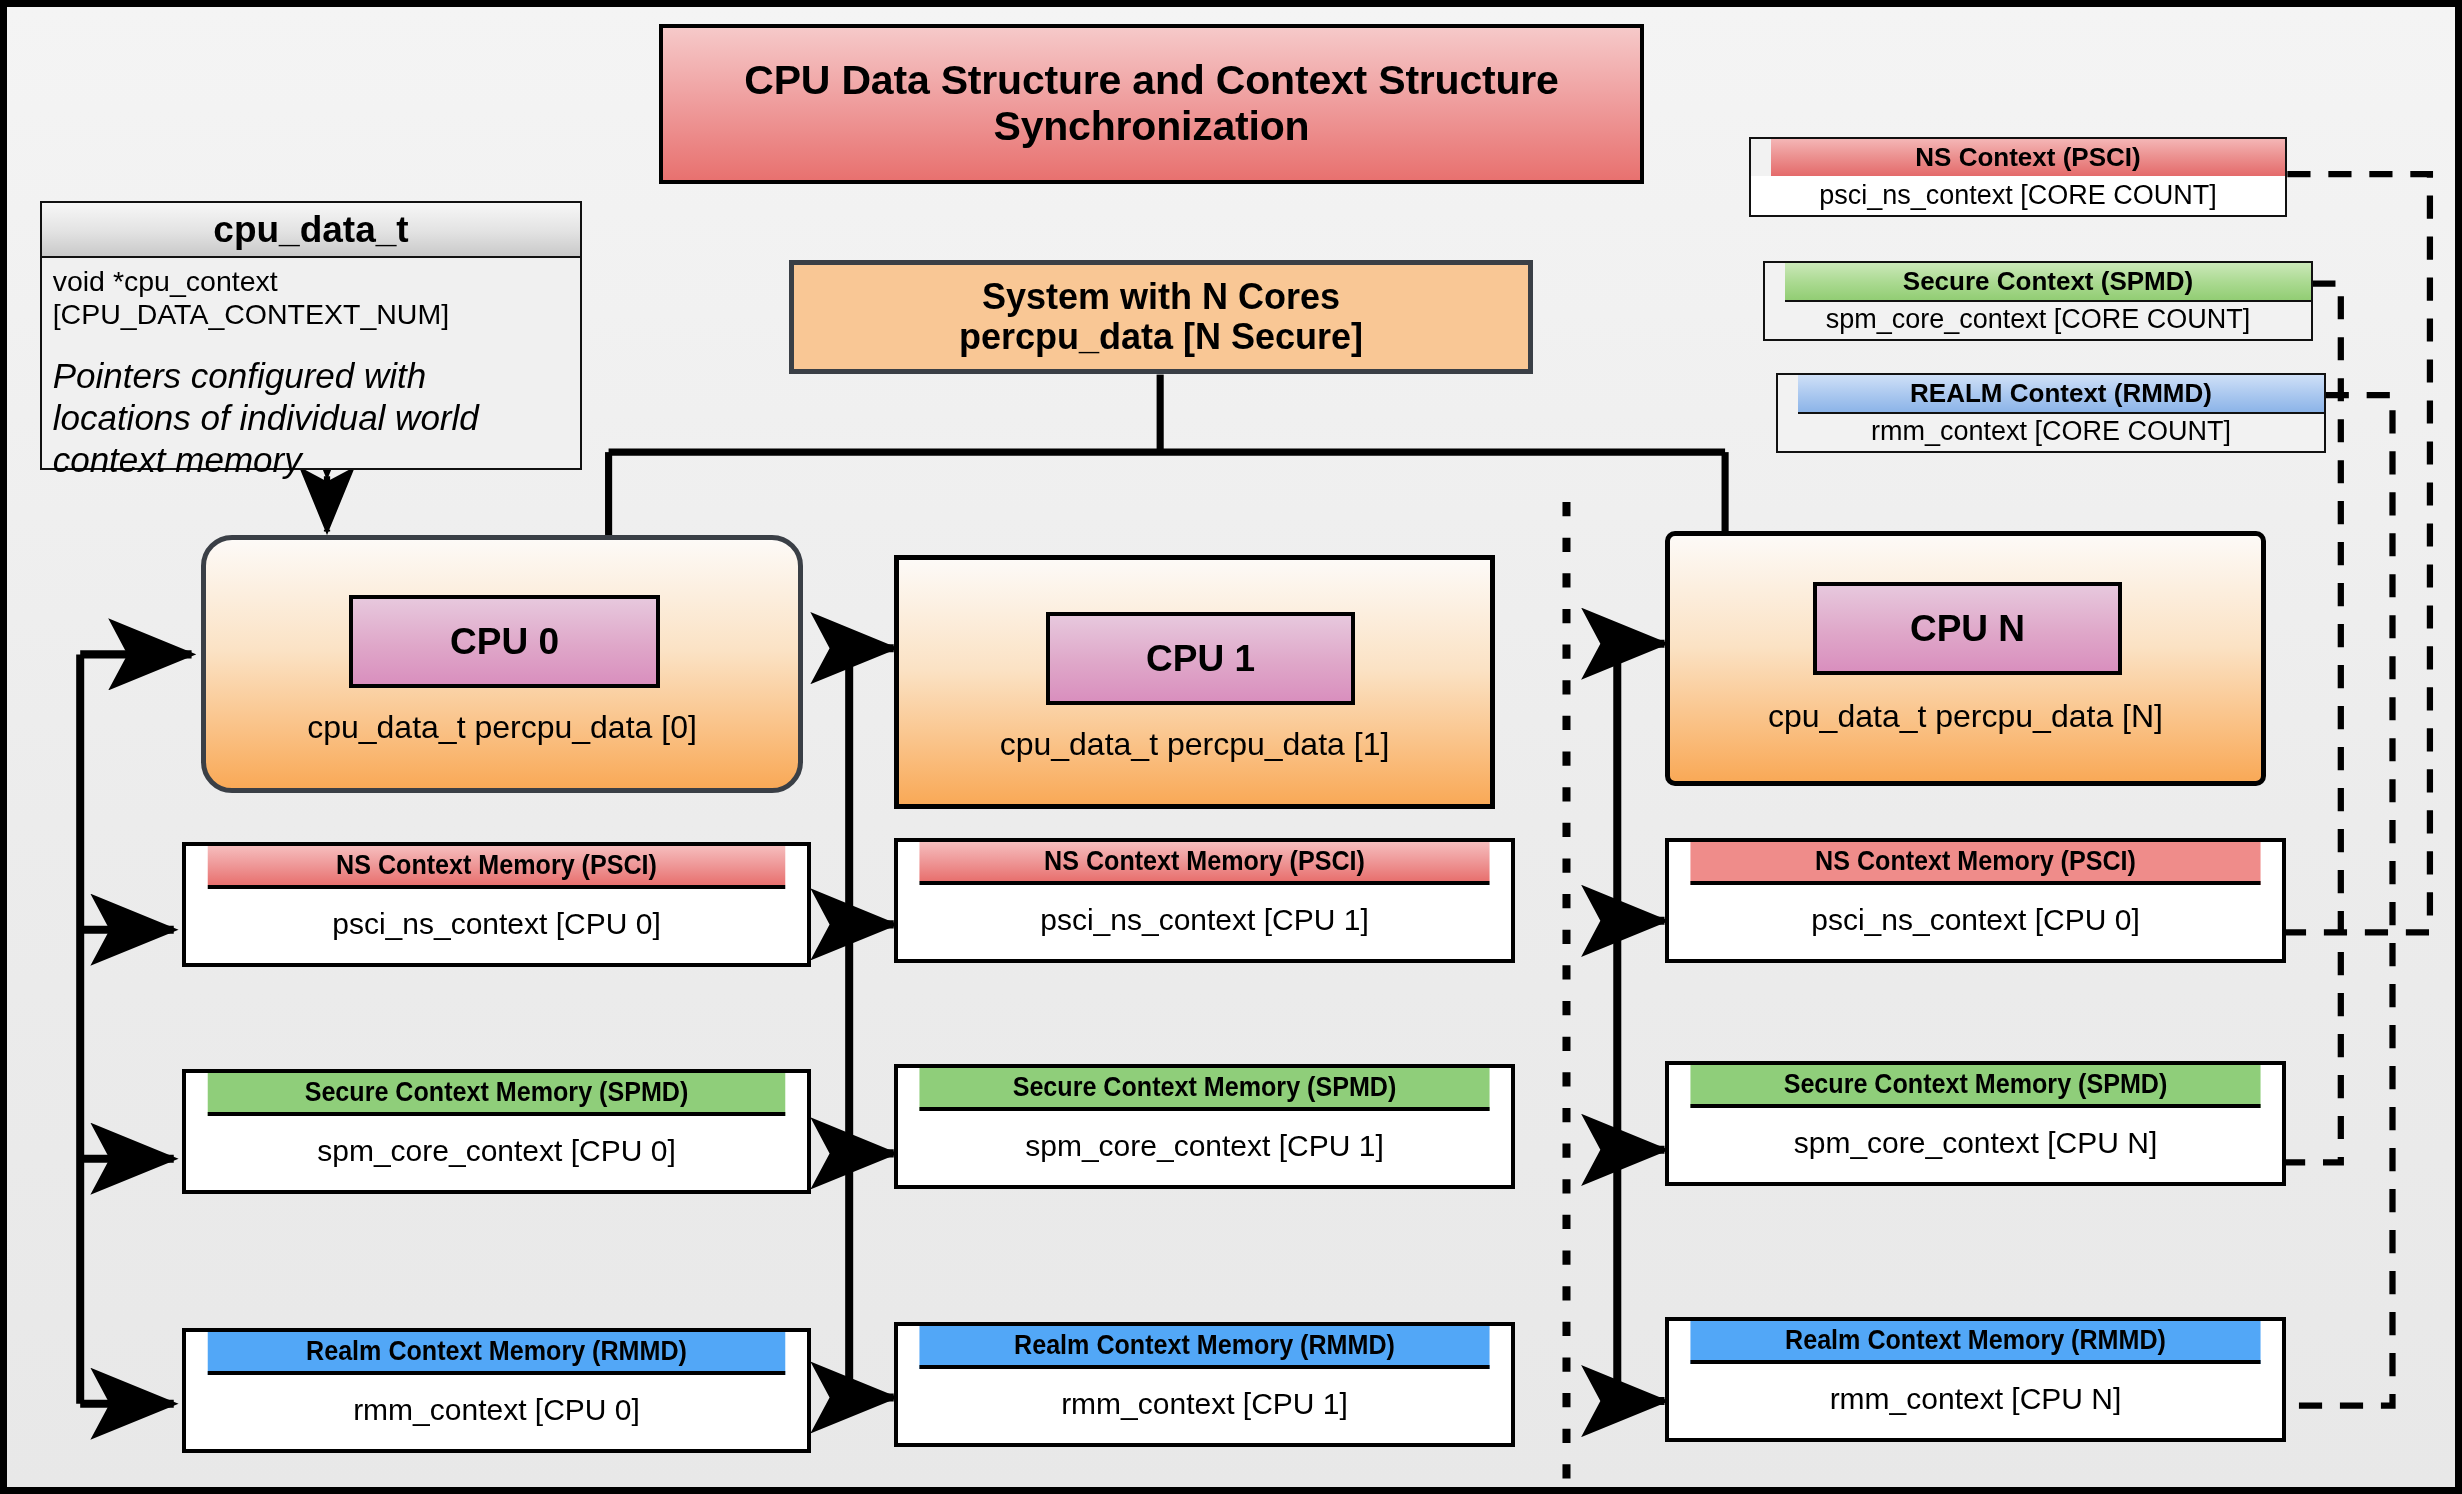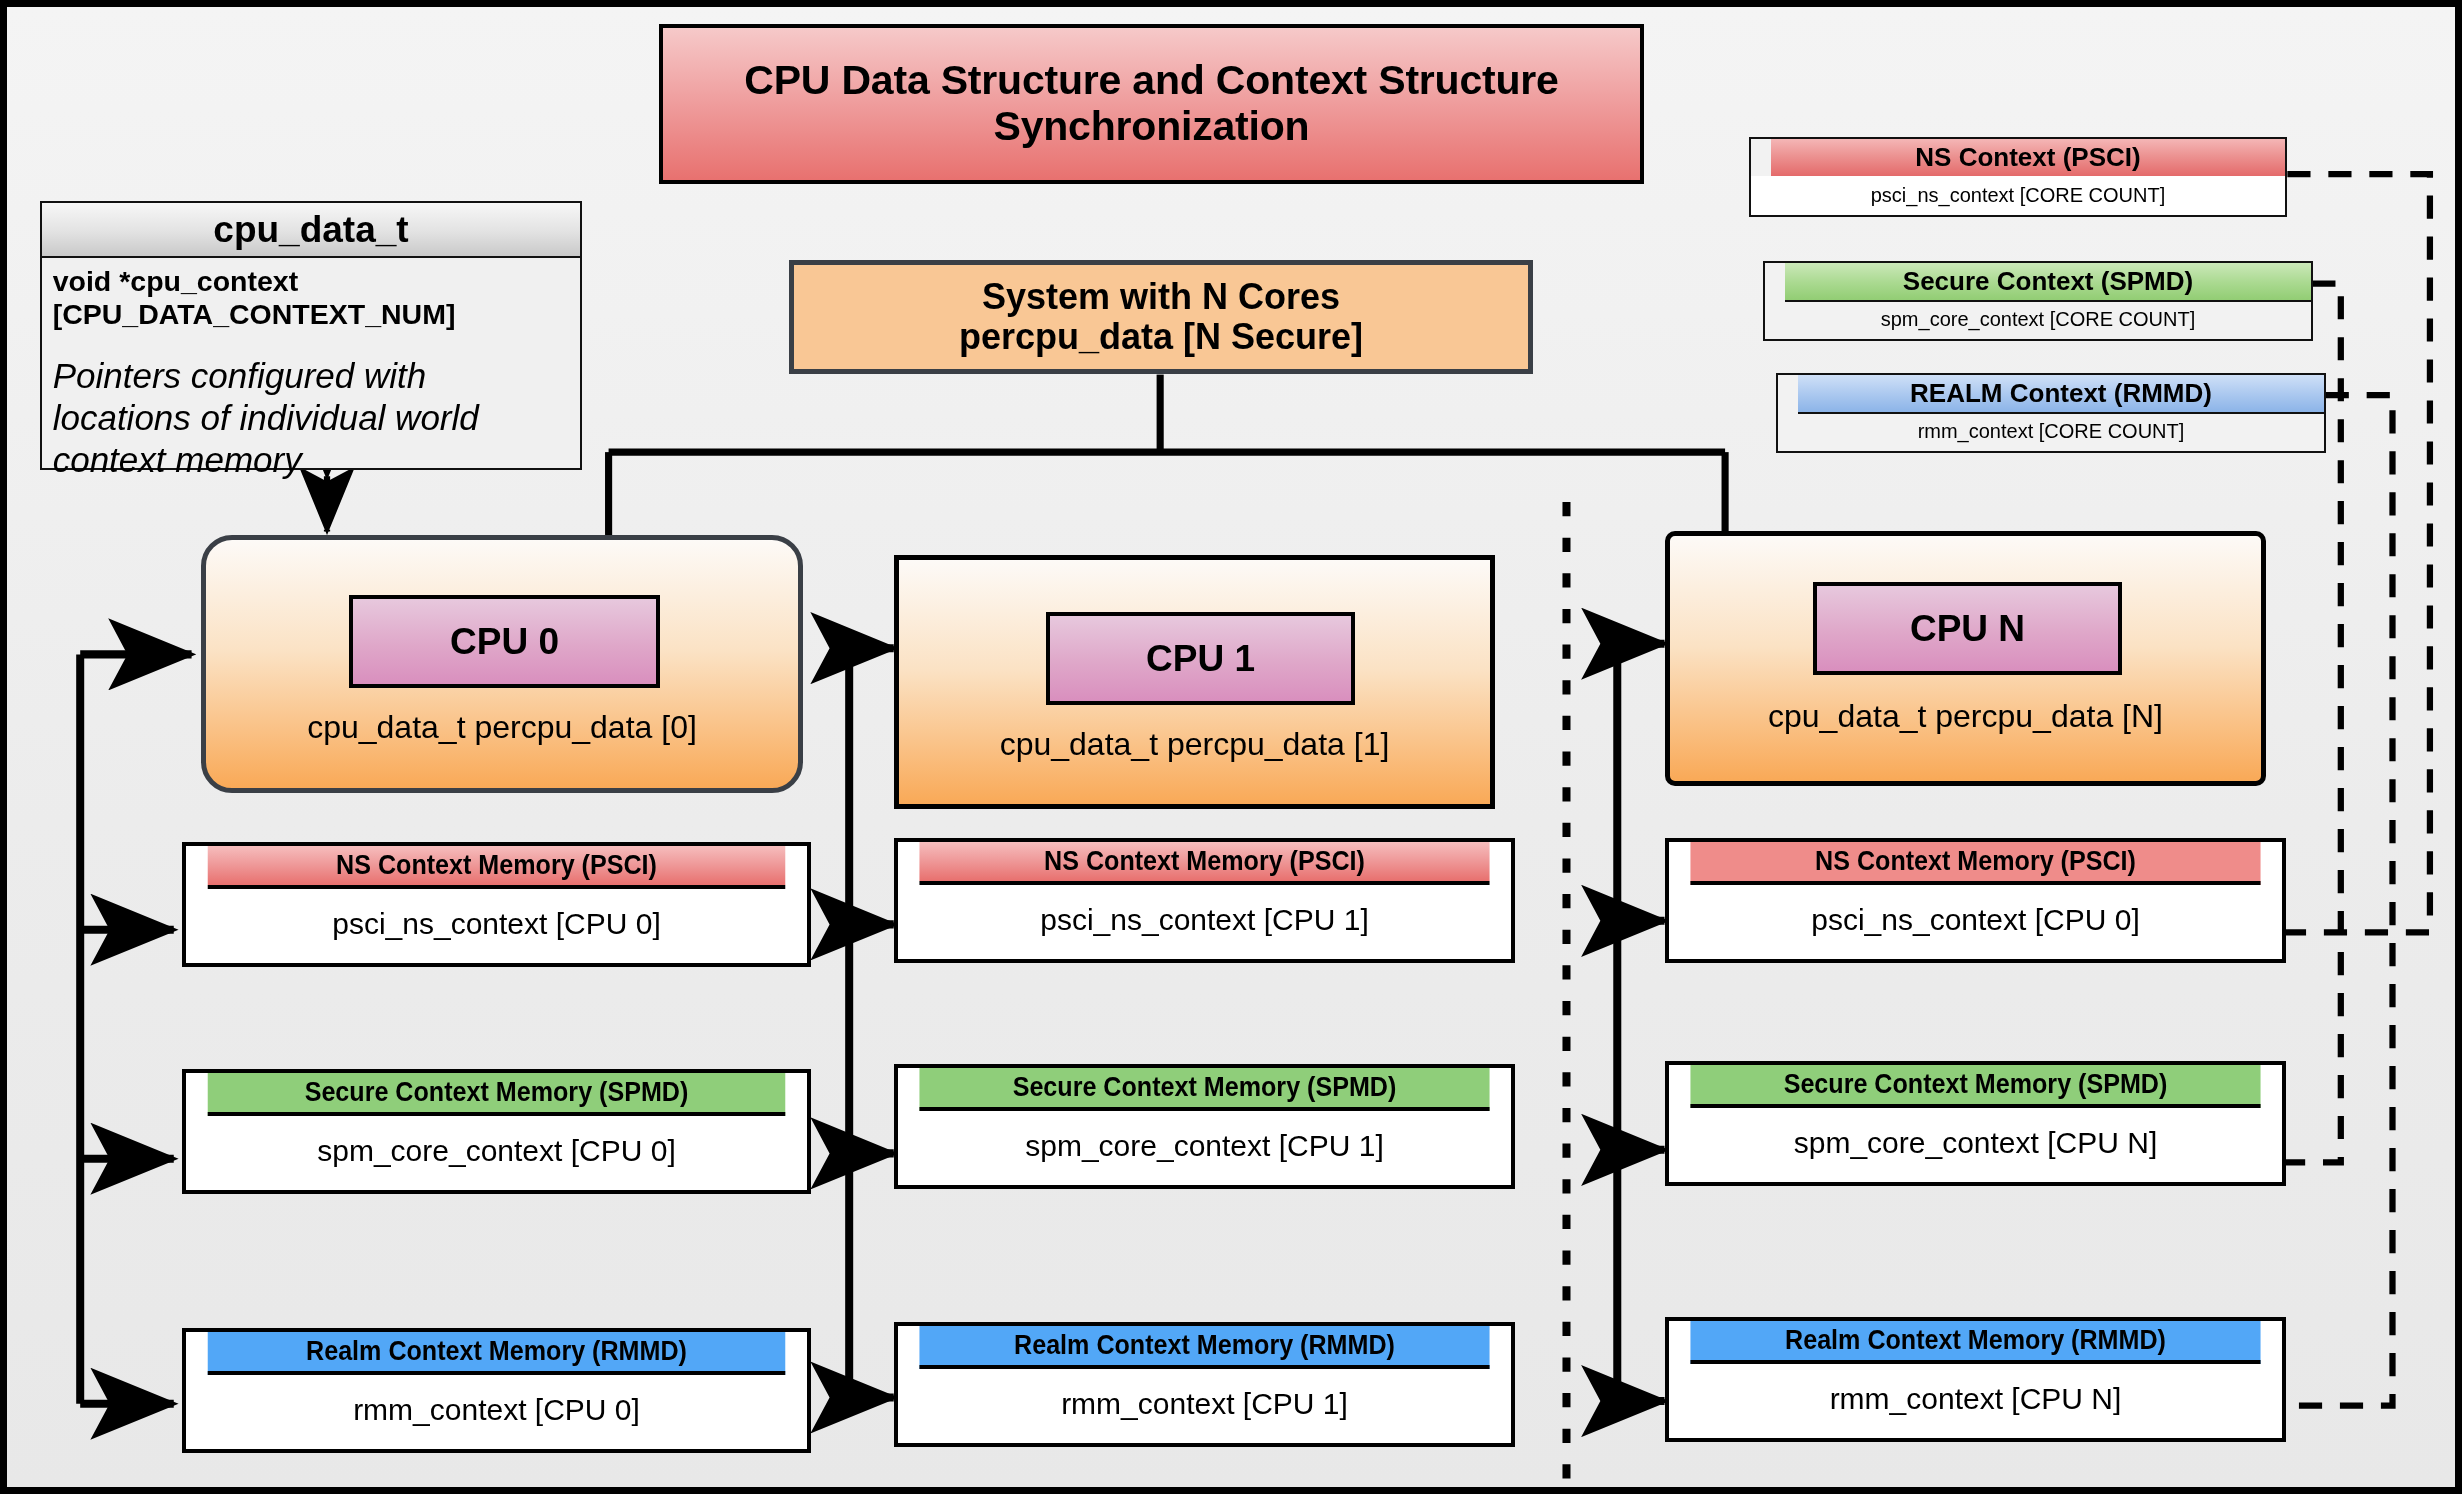--- a/index.html
+++ b/index.html
@@ -20,21 +20,21 @@
 
   
   #cpudata-box{left:40px;top:201px;width:542px;height:269px;border:2.7px solid #111;
                background:#f0f0f0;}
   #cpudata-head{position:absolute;left:0;top:0;right:0;height:53px;
                 border-bottom:2.7px solid #111;
                 background:linear-gradient(180deg,#f7f7f7 0%,#e2e2e2 55%,#c9c9c9 100%);
                 display:flex;align-items:center;justify-content:center;
                 font-weight:bold;font-size:37px;}
   #cpudata-body{position:absolute;left:0;top:53px;right:0;bottom:0;padding:9px 10.7px 7.1px 10.7px;}
-  .cd-line{font-weight:bold;font-size:28.5px;line-height:1.17;}
+  .cd-line{font-weight:normal;font-size:28.5px;line-height:1.17;}
   .cd-note{font-style:italic;font-size:35px;line-height:1.2;margin-top:23px;}
 
   
   #system-box{left:789px;top:260px;width:744px;height:114px;border:5.3px solid #3a3f46;
               background:#f9c795;font-size:36px;padding:0 9px;}
 
   
   .cpu-card{border:5.3px solid #000;
             background:linear-gradient(180deg,#fdfaf7 0%,#fbe2c4 45%,#f9a957 100%);}
   .cpu-card.gray-border{border-color:#3a3f46;border-radius:31px;}
@@ -57,21 +57,21 @@
   .h-ns-flat{background:#ef8c8a;}
   .h-spmd{background:#8fce7a;}
   .h-rmmd{background:#52a7f7;}
 
   
   .legend-box{border:2.7px solid #111;background:#f2f2f2;}
   .legend-head{position:absolute;left:0;top:0;right:0;height:37px;border-bottom:2.7px solid #111;
                display:flex;align-items:center;justify-content:center;
                font-weight:bold;font-size:26px;margin-left:20px;}
   .legend-body{position:absolute;left:0;right:0;top:37px;bottom:0;
-               display:flex;align-items:center;justify-content:center;font-size:20px;}
+               display:flex;align-items:center;justify-content:center;font-size:27px;}
   .lh-ns{background:linear-gradient(180deg,#f4b6b6 0%,#ec9392 45%,#e46a6a 100%);}
   .lh-spmd{background:linear-gradient(180deg,#cbe8b9 0%,#a9d98f 55%,#92cd74 100%);}
   .lh-rmmd{background:linear-gradient(180deg,#cfe0f7 0%,#a9c7ef 55%,#8cb4e8 100%);}
   .legend-body.white{background:#fff;}
 </style>
 </head>
 <body>
 
 <div id="stage">
   <div id="panel"></div>

